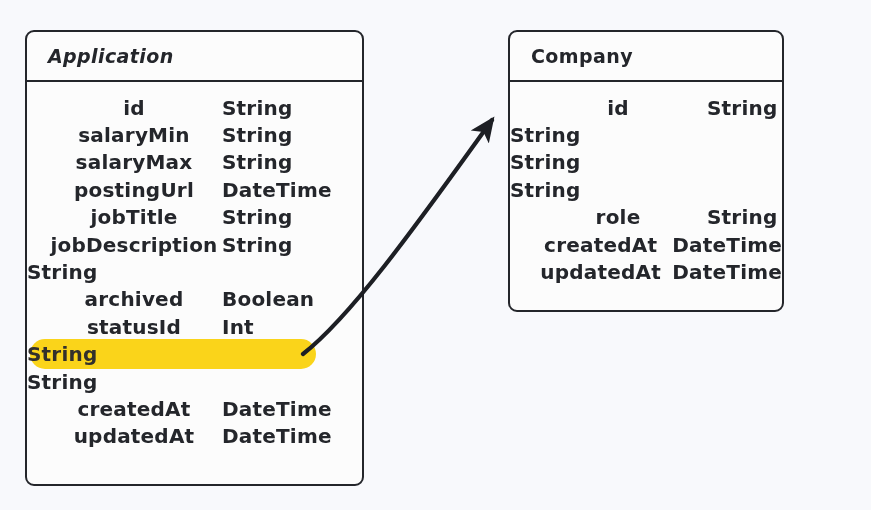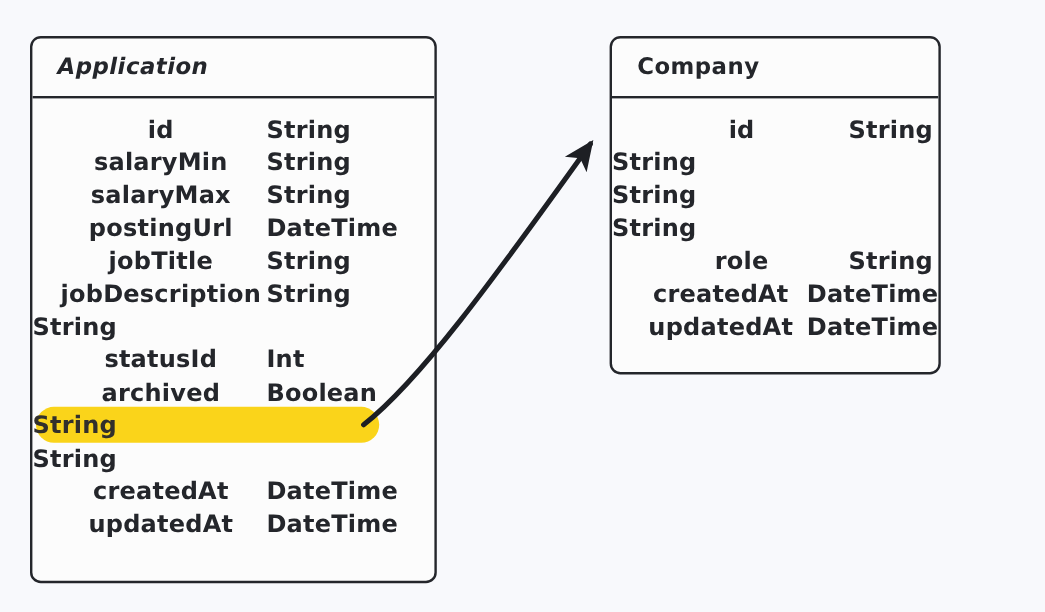--- a/index.html
+++ b/index.html
@@ -148,26 +148,26 @@
           <span class="field-type">String</span>
         </div>
         <div class="field-row">
           <span class="field-name">jobDescription</span>
           <span class="field-type">String</span>
         </div>
         <div class="field-row">
           <span class="field-type">String</span>
         </div>
         <div class="field-row">
+          <span class="field-name">archived</span>
+          <span class="field-type">Boolean</span>
+        </div>
+        <div class="field-row">
           <span class="field-name">statusId</span>
           <span class="field-type">Int</span>
-        </div>
-        <div class="field-row">
-          <span class="field-name">archived</span>
-          <span class="field-type">Boolean</span>
         </div>
         <div class="field-row highlighted">
           <span class="highlight-marker"></span>
           <span class="field-type">String</span>
         </div>
         <div class="field-row">
           <span class="field-type">String</span>
         </div>
         <div class="field-row">
           <span class="field-name">createdAt</span>

